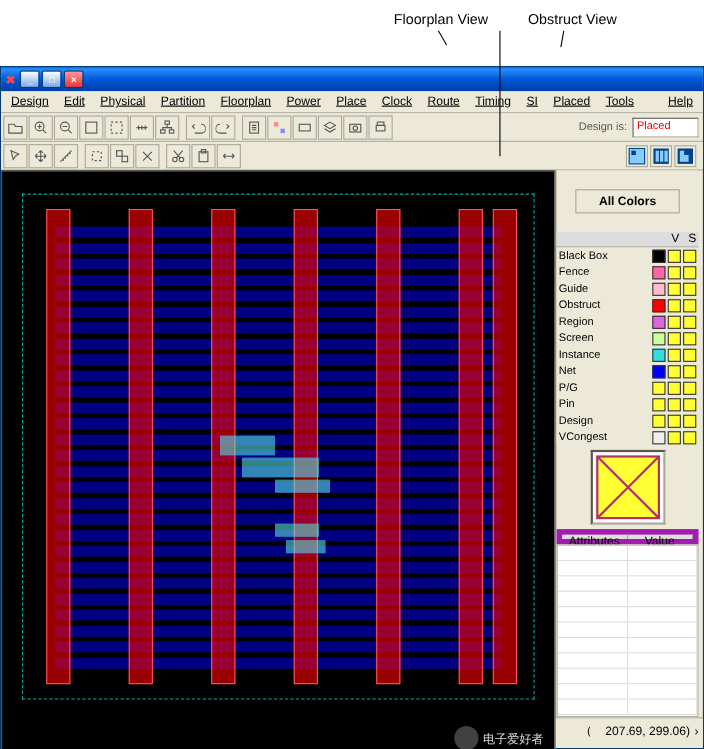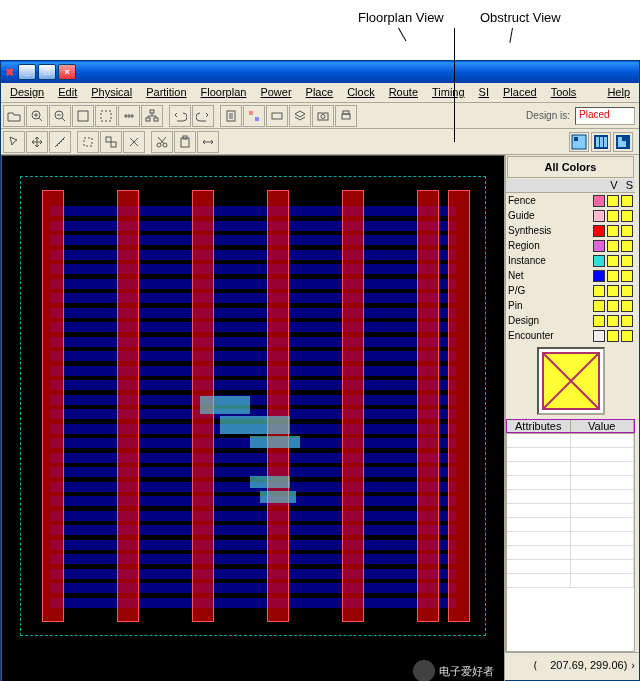--- a/index.html
+++ b/index.html
@@ -28,29 +28,29 @@
 .vbtn svg{width:18px;height:18px}
 .main{display:flex;height:497px}
 .canvas{width:504px;height:534px;background:#000;border:1px inset #aca899;position:relative;overflow:hidden}
 .die{position:absolute;top:20px;left:18px;width:466px;height:460px}
 .boundary{position:absolute;inset:0;border:1px dashed #0aa}
 .rows{position:absolute;top:30px;left:30px;right:30px;bottom:30px}
 .row{position:absolute;left:0;right:0;background:#00f;opacity:.5}
 .stripe{position:absolute;top:14px;bottom:14px;width:22px;background:rgba(255,0,0,.6);border:1px solid #f55}
 .inst{position:absolute;background:#5dd;opacity:.6}
 .sidepanel{width:130px;height:497px;background:#ece9d8;border-left:1px solid #aca899;display:flex;flex-direction:column}
-.allcolors{height:22px;border:1px solid #aca899;margin:1px;background:#ece9d8;display:flex;align-items:center;justify-content:center;font-size:11px;cursor:pointer;font-weight:bold}
+.allcolors{height:22px;border:1px solid #aca899;margin:17px;background:#ece9d8;display:flex;align-items:center;justify-content:center;font-size:11px;cursor:pointer;font-weight:bold}
 .layer-hdr{height:14px;background:#ddd;border-bottom:1px solid #aca899;display:flex;justify-content:flex-end;padding:0 2px;font-size:9px;gap:8px}
 .layers{overflow:hidden;background:#ece9d8}
 .layer{height:15px;display:flex;align-items:center;padding:0 2px;gap:2px}
 .layer .ln{flex:1;font-size:10px;white-space:nowrap;overflow:hidden}
 .sw{width:12px;height:12px;border:1px solid #333;cursor:pointer}
 .preview{width:68px;height:68px;margin:4px auto;border:2px inset #aca899;background:#fcfcfc;display:flex;align-items:center;justify-content:center}
 .preview svg{width:60px;height:60px}
-.attr-hdr{height:14px;background:#ddd;border:1px solid #a21caf;display:flex;font-size:9px}
+.attr-hdr{height:14px;background:#ddd;border:5px solid #a21caf;display:flex;font-size:9px}
 .attr-hdr span{flex:1;text-align:center;border-right:1px solid #aca899}
 .attr-tbl{flex:1;background:#fff;border:1px solid #aca899;overflow:hidden}
 .attr-row{height:14px;border-bottom:1px solid #ddd;display:flex}
 .attr-row span{flex:1;border-right:1px solid #ddd}
 .statusbar{height:25px;background:#ece9d8;border-top:1px solid #aca899;display:flex;align-items:center;padding:0 4px;gap:4px}
 .sb-input{width:350px;height:18px;background:#fff;border:1px inset #aca899}
 .sb-q{width:22px;height:18px;background:#333;color:#fff;border:1px solid #000;font-weight:bold;cursor:pointer;text-align:center;line-height:16px}
 .sb-coord{margin-left:auto;font-size:10px;font-family:monospace}
 .watermark{position:absolute;right:10px;bottom:6px;color:#fff;font-size:12px;opacity:.85;display:flex;align-items:center;gap:4px}
 .watermark .wic{width:22px;height:22px;background:rgba(255,255,255,.3);border-radius:50%}
@@ -309,44 +309,56 @@
     </div>
 
     <div class="sidepanel">
       <div class="allcolors">All Colors</div>
       <div class="layer-hdr">
         <span>V</span>
           <span>S</span>
       </div>
       <div class="layers" id="layers">
           <div class="layer">
+            <span class="ln">Black Box</span>
+            <span class="sw" style="background:#000000"></span>
+            <span class="sw" style="background:#ffff33"></span>
+            <span class="sw" style="background:#ffff33"></span>
+          </div>
+          <div class="layer">
             <span class="ln">Fence</span>
             <span class="sw" style="background:#ff66aa"></span>
             <span class="sw" style="background:#ffff33"></span>
             <span class="sw" style="background:#ffff33"></span>
           </div>
           <div class="layer">
             <span class="ln">Guide</span>
             <span class="sw" style="background:#ffbbcf"></span>
             <span class="sw" style="background:#ffff33"></span>
             <span class="sw" style="background:#ffff33"></span>
           </div>
           <div class="layer">
-            <span class="ln">Synthesis</span>
+            <span class="ln">Obstruct</span>
             <span class="sw" style="background:#ff0000"></span>
             <span class="sw" style="background:#ffff33"></span>
             <span class="sw" style="background:#ffff33"></span>
           </div>
           <div class="layer">
             <span class="ln">Region</span>
             <span class="sw" style="background:#dd66dd"></span>
             <span class="sw" style="background:#ffff33"></span>
             <span class="sw" style="background:#ffff33"></span>
           </div>
           <div class="layer">
+            <span class="ln">Screen</span>
+            <span class="sw" style="background:#ccff99"></span>
+            <span class="sw" style="background:#ffff33"></span>
+            <span class="sw" style="background:#ffff33"></span>
+          </div>
+          <div class="layer">
             <span class="ln">Instance</span>
             <span class="sw" style="background:#33dddd"></span>
             <span class="sw" style="background:#ffff33"></span>
             <span class="sw" style="background:#ffff33"></span>
           </div>
           <div class="layer">
             <span class="ln">Net</span>
             <span class="sw" style="background:#0000ff"></span>
             <span class="sw" style="background:#ffff33"></span>
             <span class="sw" style="background:#ffff33"></span>
@@ -363,21 +375,21 @@
             <span class="sw" style="background:#ffff33"></span>
             <span class="sw" style="background:#ffff33"></span>
           </div>
           <div class="layer">
             <span class="ln">Design</span>
             <span class="sw" style="background:#ffff33"></span>
             <span class="sw" style="background:#ffff33"></span>
             <span class="sw" style="background:#ffff33"></span>
           </div>
           <div class="layer">
-            <span class="ln">Encounter</span>
+            <span class="ln">VCongest</span>
             <span class="sw" style="background:#eeeeee"></span>
             <span class="sw" style="background:#ffff33"></span>
             <span class="sw" style="background:#ffff33"></span>
           </div>
         </div>
       <div class="preview">
         <svg viewBox="0 0 60 60">
             <rect x="2" y="2" width="56" height="56" fill="#ffff33" stroke="#b0306a" stroke-width="2"></rect>
             <path d="M2 2L58 58M58 2L2 58" stroke="#b0306a" stroke-width="2"></path>
           </svg>

